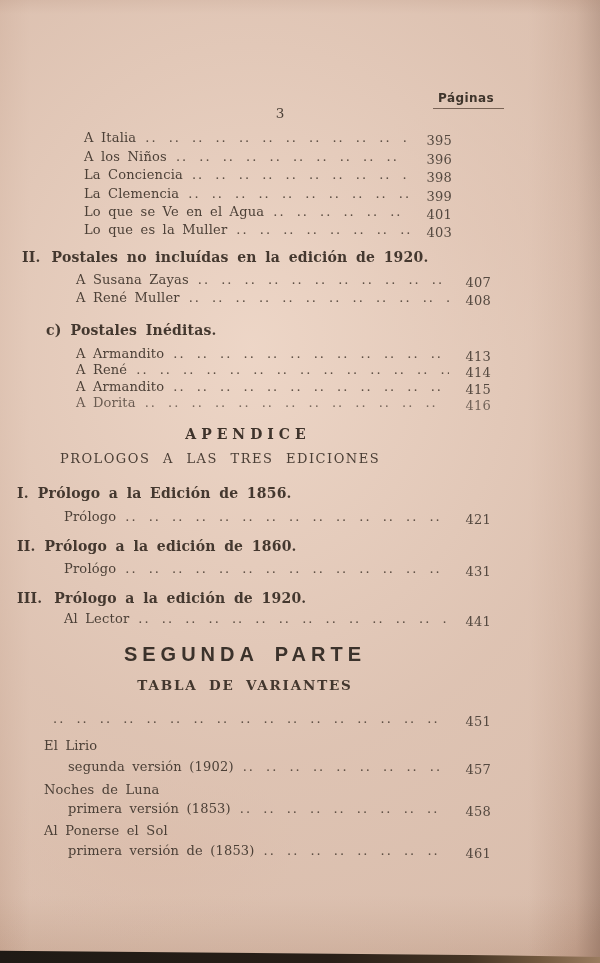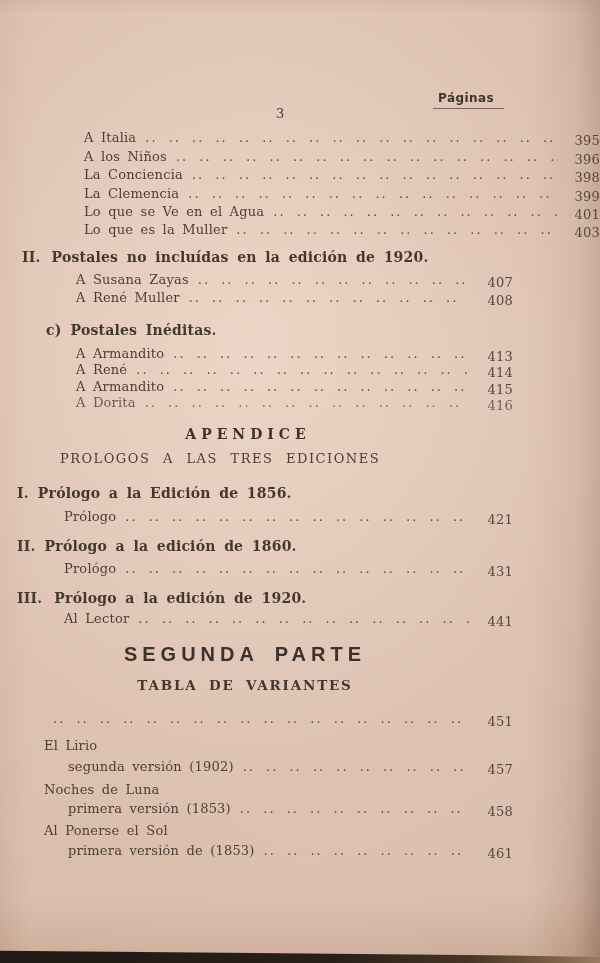--- a/index.html
+++ b/index.html
@@ -18,22 +18,22 @@
     font-family:"DejaVu Serif","Liberation Serif",serif;
     color:#4c4037;
   }
   
   .row{position:absolute;left:0;right:0;display:flex;align-items:baseline;
        font-size:13px;line-height:1.2;word-spacing:3px;letter-spacing:.2px;color:#4c4037;}
   .row .t{white-space:nowrap;}
   .row .leader{flex:1;overflow:hidden;white-space:nowrap;margin:0 6px 0 9px;
        letter-spacing:2px;word-spacing:5px;color:#5c4e43;}
   .row .pg{width:36px;text-align:right;position:relative;top:3px;color:#554940;}
-  .pr-a{}   
-  .pr-b{padding-right:87px;}   
+  .pr-a{padding-right:148px;}   
+  .pr-b{padding-right:109px;}   
   .il-84{padding-left:84px;} .il-76{padding-left:76px;}
   .il-64{padding-left:64px;} .il-68{padding-left:68px;} .il-44{padding-left:44px;}
   
   .hnum{position:absolute;left:0;right:0;display:flex;align-items:baseline;
         font-size:14px;font-weight:bold;color:#44382f;word-spacing:3.5px;letter-spacing:.2px;text-align:right;}
   .hnum .num{margin-right:11px;}
   .hl-22{padding-left:22px;} .hl-46{padding-left:46px;} .hl-17{padding-left:17px;}
   
   .cwrap{position:absolute;left:0;text-align:center;}
   .h-apendice{font-size:14px;font-weight:bold;letter-spacing:5px;color:#3e332b;}

